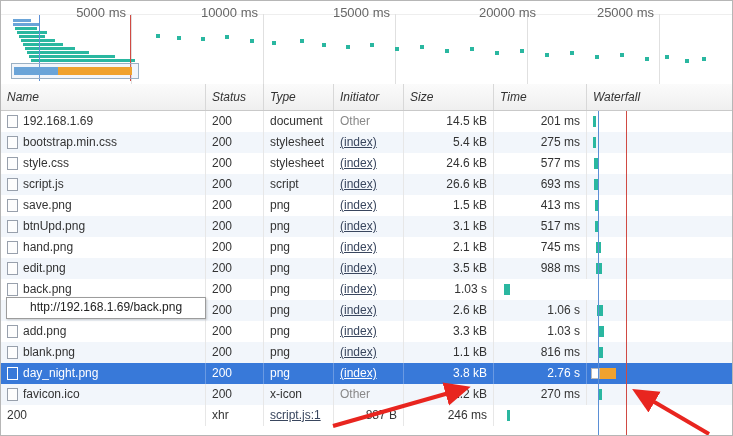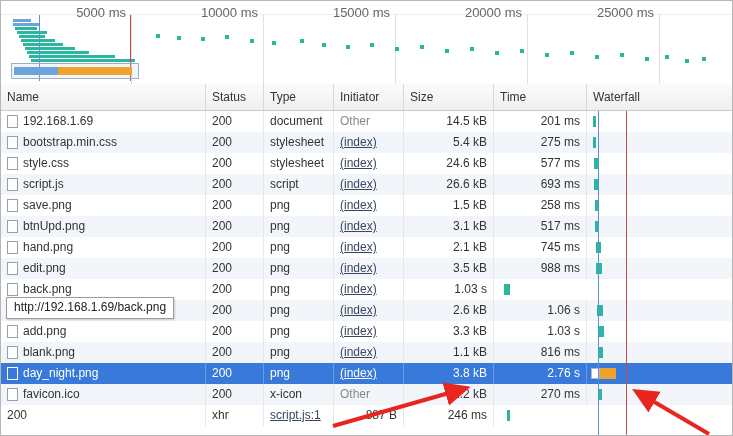--- a/index.html
+++ b/index.html
@@ -10,62 +10,62 @@
   .overview{position:absolute;top:0;left:0;right:0;height:83px;background:#fff;border-bottom:1px solid #c9c9c9;overflow:hidden;}
   .tick{position:absolute;top:13px;bottom:0;width:1px;background:#e0e0e0;}
   .tick-label{position:absolute;top:4px;transform:translateX(-100%);padding-right:5px;color:#666;font-size:13px;white-space:nowrap;}
   .label-strip{position:absolute;top:0;left:0;right:0;height:13px;border-bottom:1px solid #eee;}
   .dot{position:absolute;width:4px;height:4px;}
   .ov-bar{position:absolute;}
   .ov-selection{position:absolute;border:1px solid #9ab0c4;background:rgba(190,212,235,.20);box-sizing:border-box;}
   .ov-vline{position:absolute;width:1px;top:14px;bottom:3px;}
 
   
-  .thead{position:absolute;top:83px;left:0;right:0;height:27px;display:grid;grid-template-columns:205px 58px 70px 70px 90px 93px 1fr;background:linear-gradient(#fbfbfb,#efefef);border-bottom:1px solid #c9c9c9;box-sizing:border-box;}
+  .thead{position:absolute;top:83px;left:0;right:0;height:27px;display:grid;grid-template-columns:205px 58px 70px 70px 90px 93px 1fr;background:linear-gradient(#fbfbfb,#efefef);border-bottom:1px solid #c9c9c9;box-sizing:border-box;font-style:italic;}
   .hcell{padding:6px 6px 0 6px;border-right:1px solid #d8d8d8;white-space:nowrap;overflow:hidden;color:#333;}
   .hcell:last-child{border-right:none;}
   .rows{position:absolute;top:110px;left:0;right:0;bottom:0;overflow:hidden;}
   .row{display:grid;grid-template-columns:205px 58px 70px 70px 90px 93px 1fr;height:21px;line-height:21px;background:#fff;}
   .row.alt{background:#f2f6fb;}
   .row.selected{background:#3879d9;color:#fff;}
   .cell{padding:0 6px;border-right:1px solid #e7e7e7;white-space:nowrap;overflow:hidden;}
   .row.selected .cell{border-right-color:rgba(255,255,255,.25);}
   .cell.num{text-align:right;}
   .cell.wf{border-right:none;position:relative;padding:0;}
   .name-cell{display:flex;align-items:center;gap:5px;}
   .file-icon{width:9px;height:11px;border:1px solid #98a0ac;background:#fdfdfd;flex:0 0 auto;}
   .row.selected .file-icon{border-color:#fff;background:transparent;}
   .init-other{color:#888;}
   .link{color:#39465e;text-decoration:underline;cursor:pointer;}
   .row.selected .link{color:#fff;}
   .wbar{position:absolute;top:5px;height:11px;box-sizing:border-box;}
   .vline{position:absolute;top:110px;bottom:0;width:1px;z-index:3;}
 
   
-  .tooltip{position:absolute;left:5px;top:296px;height:20px;line-height:18px;padding:0 7px;background:#fff;border:1px solid #9c9c9c;box-shadow:1px 1px 2px rgba(0,0,0,.18);z-index:6;white-space:nowrap;color:#222;}
+  .tooltip{position:absolute;left:5px;top:296px;height:20px;line-height:18px;padding:0 23px;background:#fff;border:1px solid #9c9c9c;box-shadow:1px 1px 2px rgba(0,0,0,.18);z-index:6;white-space:nowrap;color:#222;}
 
   
   .annot{position:absolute;left:0;top:0;z-index:9;pointer-events:none;}
 </style>
 </head>
 <body>
 
 <div class="window">
 
   <div class="overview">
     <div class="label-strip"></div>
     <div class="tick" style="left:130px"></div>
     <div class="tick" style="left:262px"></div>
     <div class="tick" style="left:394px"></div>
     <div class="tick" style="left:526px"></div>
     <div class="tick" style="left:658px"></div>
     <span class="tick-label" style="left:130px">5000 ms</span>
     <span class="tick-label" style="left:262px">10000 ms</span>
     <span class="tick-label" style="left:394px">15000 ms</span>
-    <span class="tick-label" style="left:526px">20000 ms</span>
+    <span class="tick-label" style="left:540px">20000 ms</span>
     <span class="tick-label" style="left:658px">25000 ms</span>
     <div id="ov-deco">
         <div class="dot" style="left: 155px; top: 33px; background: rgb(42, 183, 160);"></div>
         <div class="dot" style="left: 176px; top: 35px; background: rgb(42, 183, 160);"></div>
         <div class="dot" style="left: 200px; top: 36px; background: rgb(42, 183, 160);"></div>
         <div class="dot" style="left: 224px; top: 34px; background: rgb(42, 183, 160);"></div>
         <div class="dot" style="left: 249px; top: 38px; background: rgb(42, 183, 160);"></div>
         <div class="dot" style="left: 271px; top: 40px; background: rgb(42, 183, 160);"></div>
         <div class="dot" style="left: 299px; top: 38px; background: rgb(42, 183, 160);"></div>
         <div class="dot" style="left: 321px; top: 42px; background: rgb(42, 183, 160);"></div>
@@ -174,21 +174,21 @@
   </div>
       <div class="row">
     <div class="cell name-cell">
       <span class="file-icon"></span>
       <span class="nm">save.png</span>
     </div>
     <div class="cell st">200</div>
     <div class="cell tp">png</div>
     <div class="cell"><span class="init link">(index)</span></div>
     <div class="cell num sz">1.5 kB</div>
-    <div class="cell num tm">258 ms</div>
+    <div class="cell num tm">413 ms</div>
     <div class="cell wf">
           <div class="wbar" style="left: 8px; width: 4px; background: rgb(42, 183, 160);"></div>
         </div>
   </div>
       <div class="row alt">
     <div class="cell name-cell">
       <span class="file-icon"></span>
       <span class="nm">btnUpd.png</span>
     </div>
     <div class="cell st">200</div>

